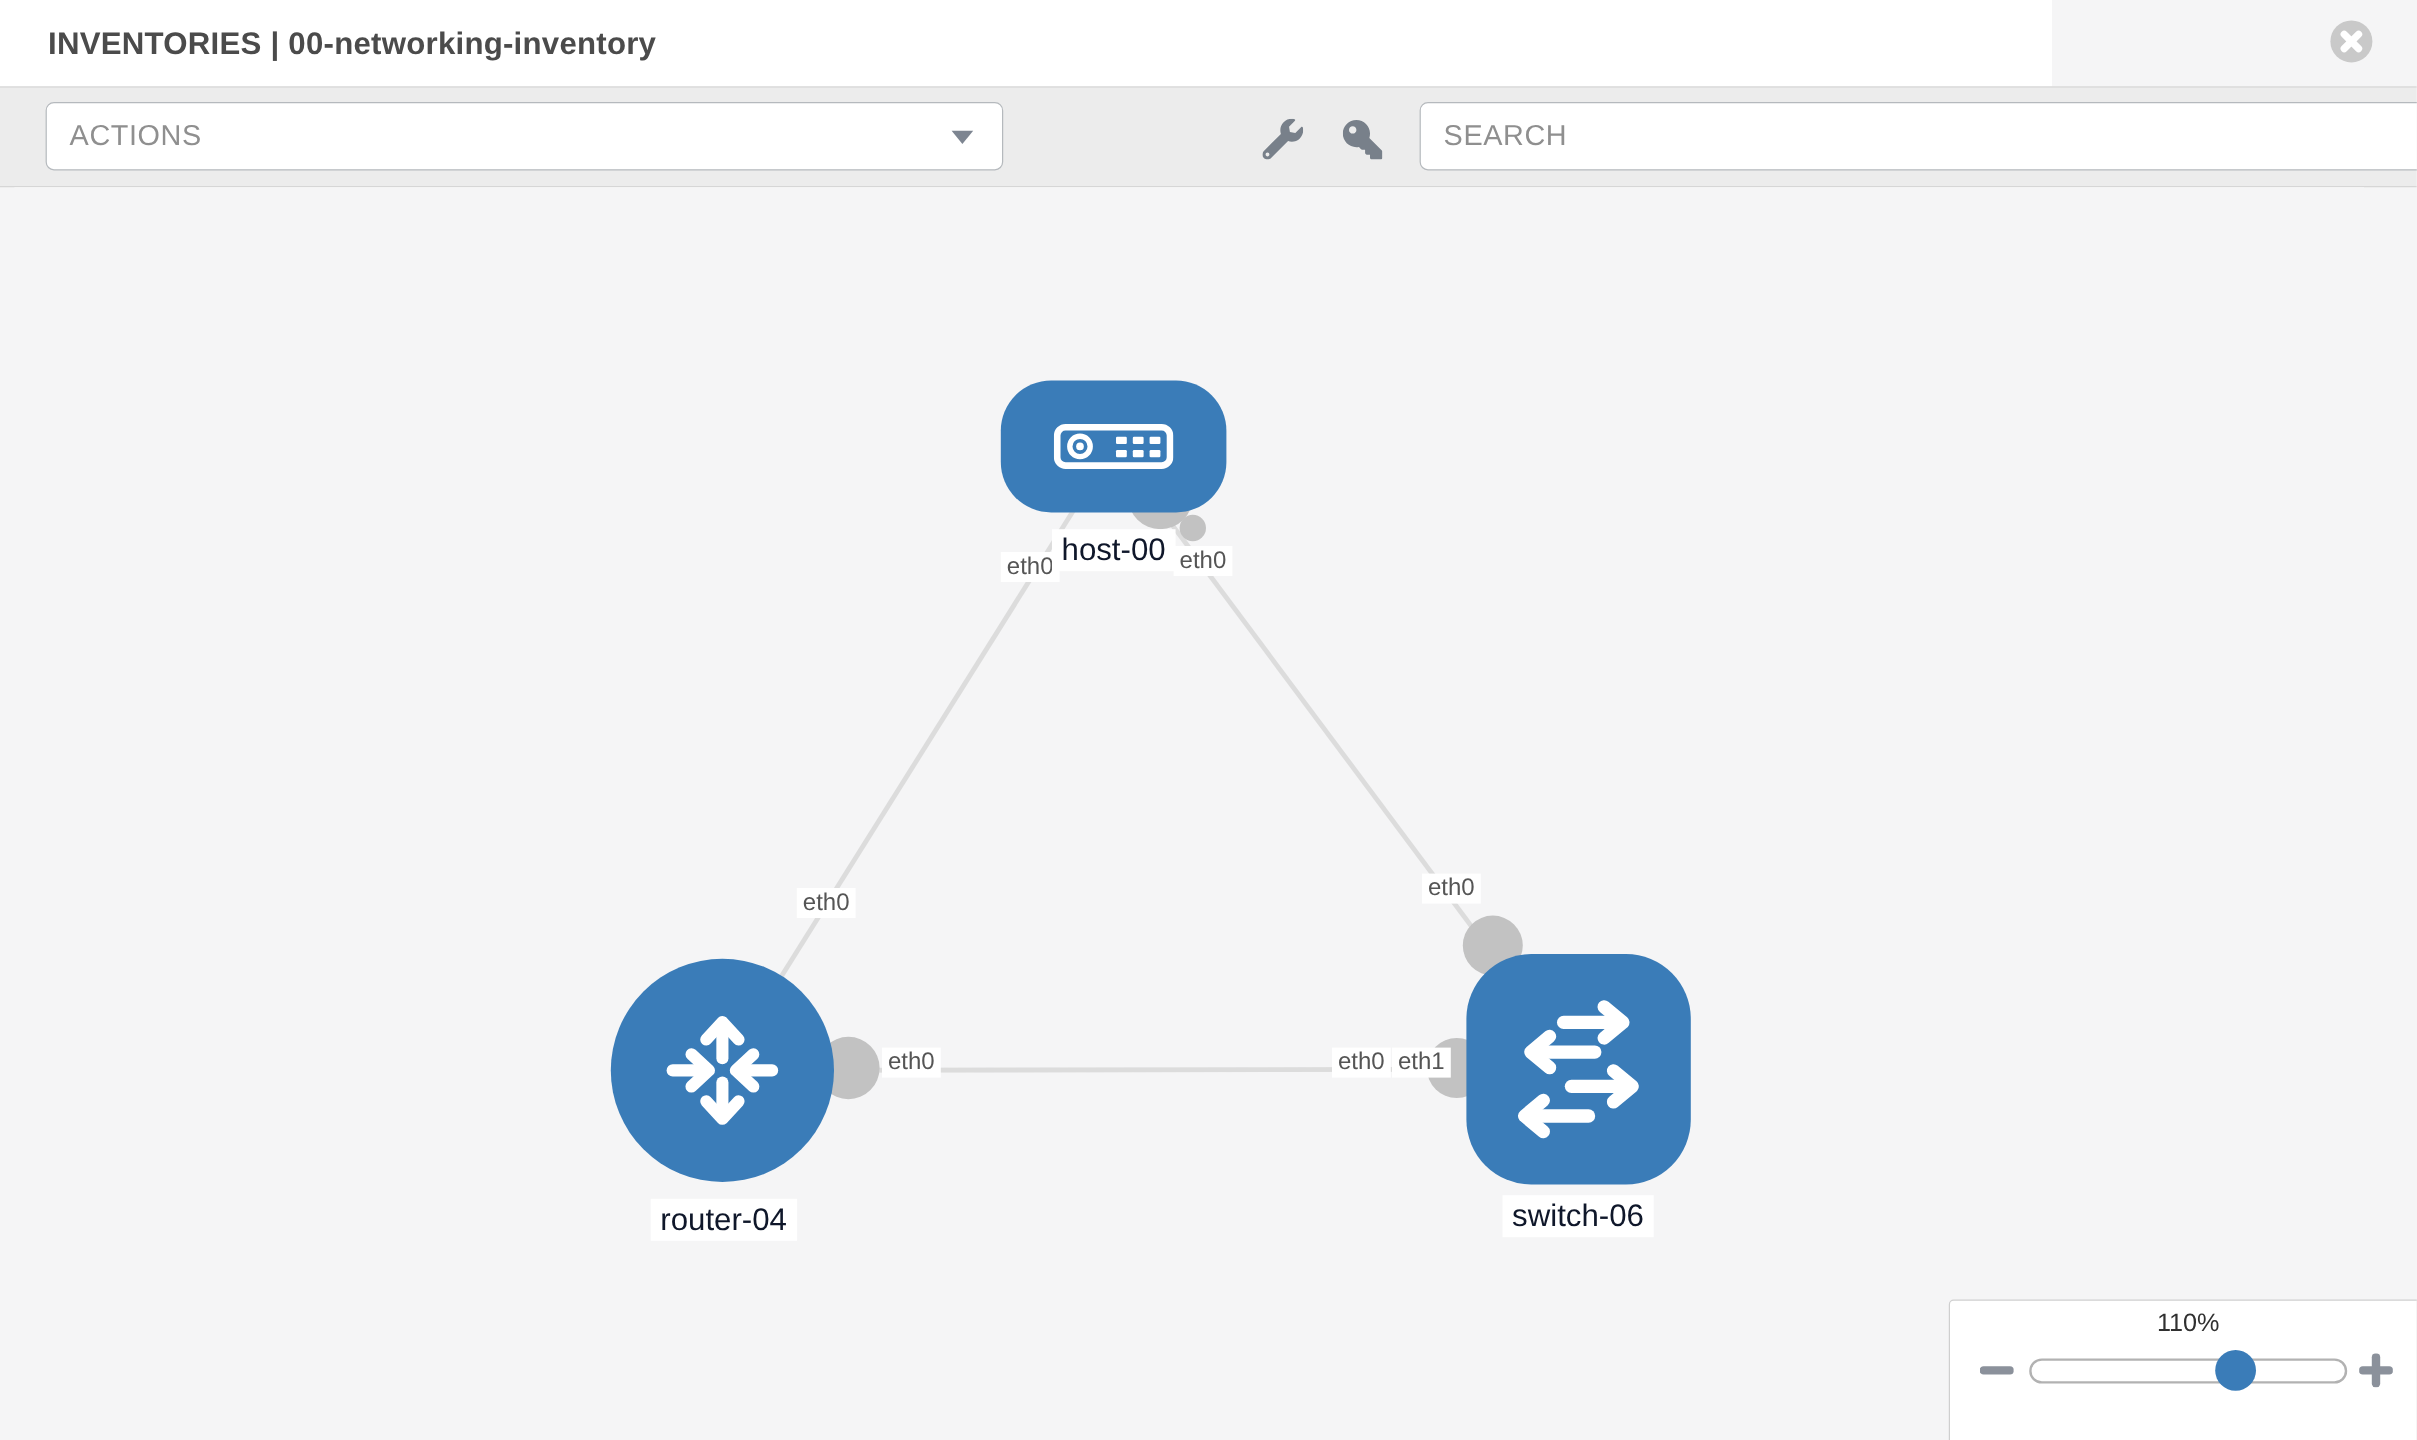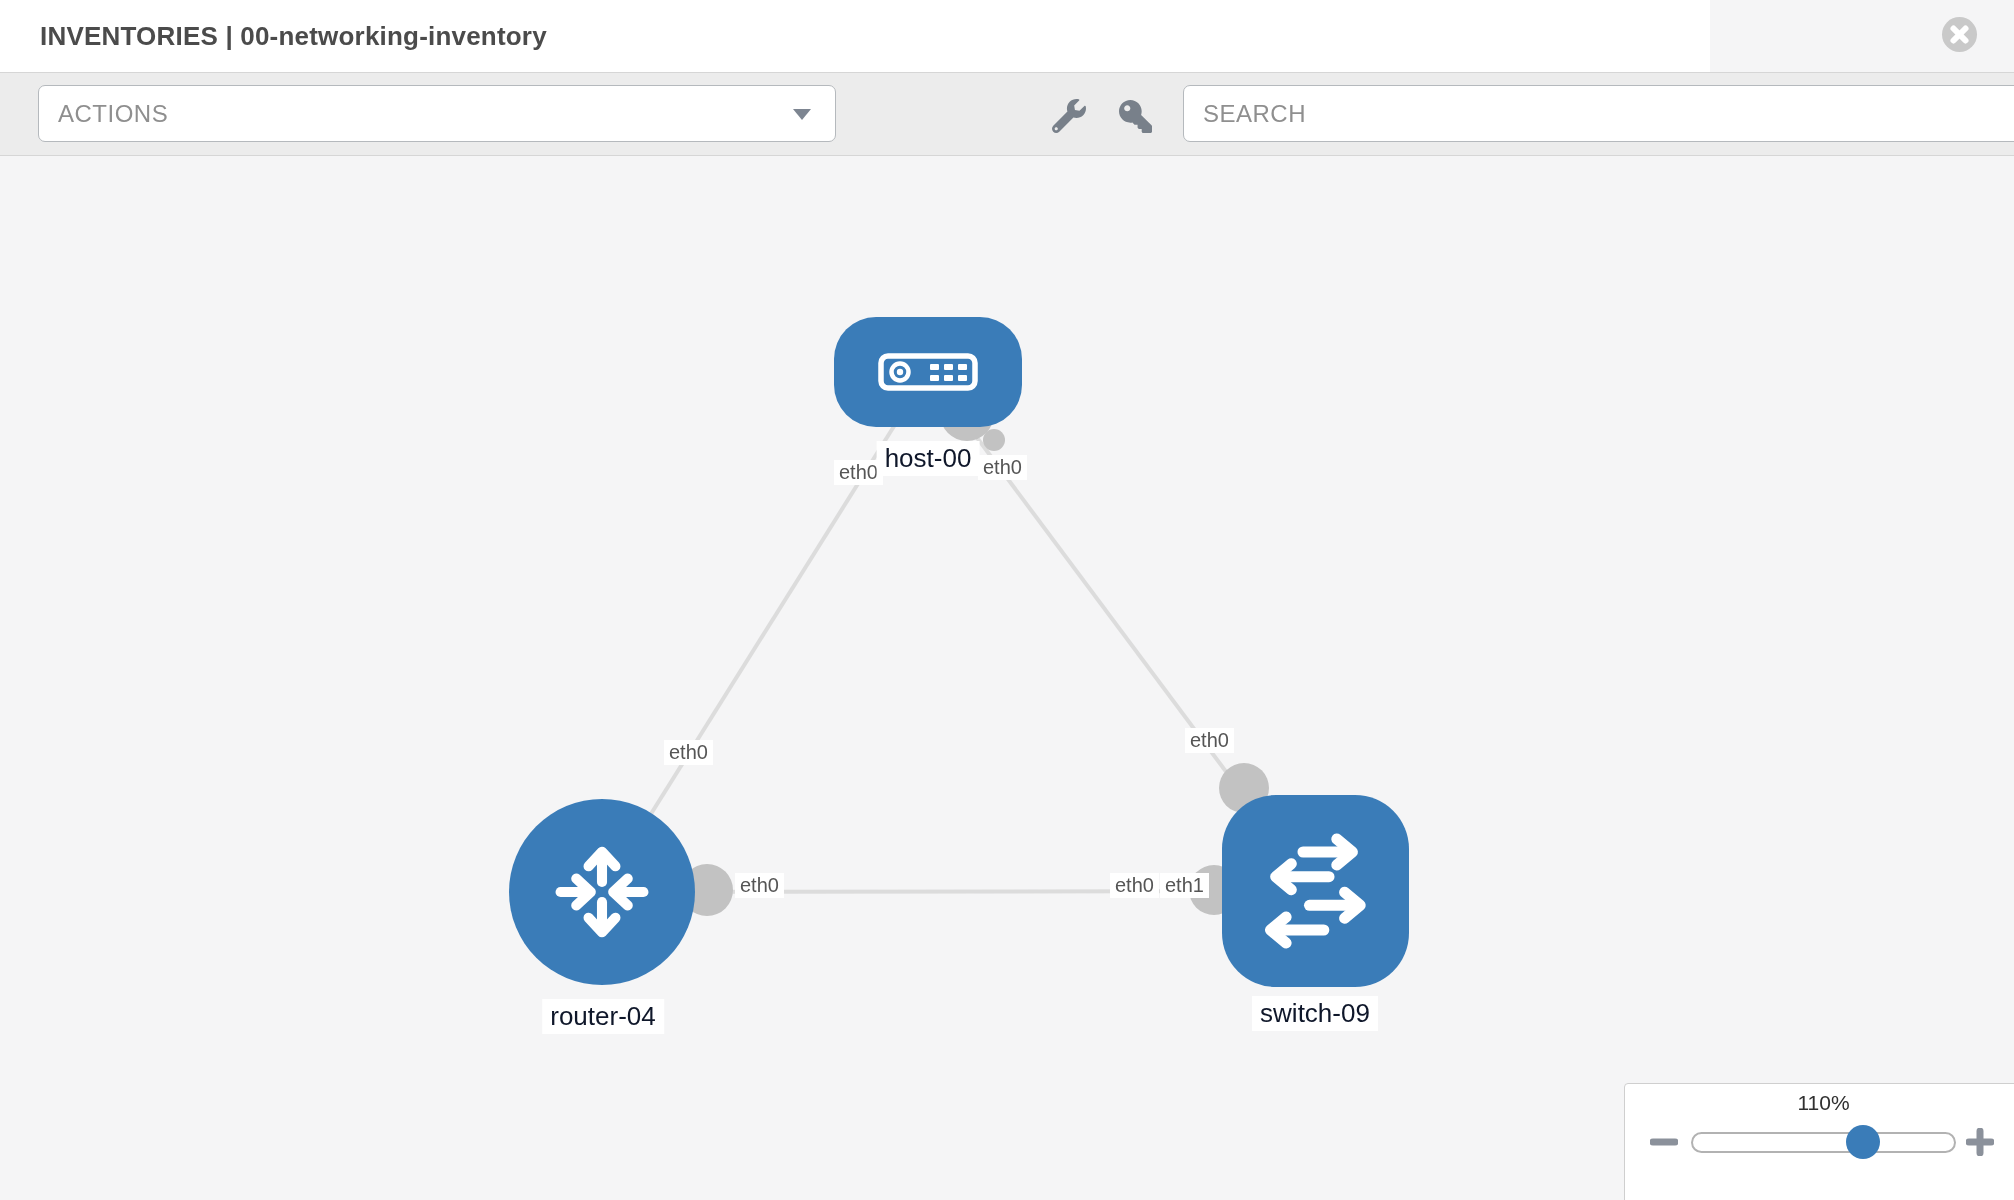--- a/index.html
+++ b/index.html
@@ -155,21 +155,21 @@
     <span class="iflabel" style="left:822px; top:304px;">eth0</span>
     <span class="iflabel" style="left:966px; top:299px;">eth0</span>
     <span class="iflabel" style="left:652px; top:584px;">eth0</span>
     <span class="iflabel" style="left:1173px; top:572px;">eth0</span>
     <span class="iflabel" style="left:723px; top:717px;">eth0</span>
     <span class="iflabel" style="left:1098px; top:717px;">eth0</span>
     <span class="iflabel" style="left:1148px; top:717px;">eth1</span>
 
     <span class="nlabel" style="left:916px; top:285px;">host-00</span>
     <span class="nlabel" style="left:591px; top:843px;">router-04</span>
-    <span class="nlabel" style="left:1303px; top:840px;">switch-09</span>
+    <span class="nlabel" style="left:1303px; top:840px;">switch-06</span>
   </div>
 
   <div class="zoom-panel">
     <div class="zoom-level">110%</div>
     <div class="zoom-btn zoom-minus">
       <svg width="28" height="28" viewBox="0 0 28 28">
         <line x1="3" y1="14" x2="25" y2="14" stroke="#8b919b" stroke-width="7" stroke-linecap="round"></line>
       </svg>
     </div>
     <div class="zoom-track"></div>

